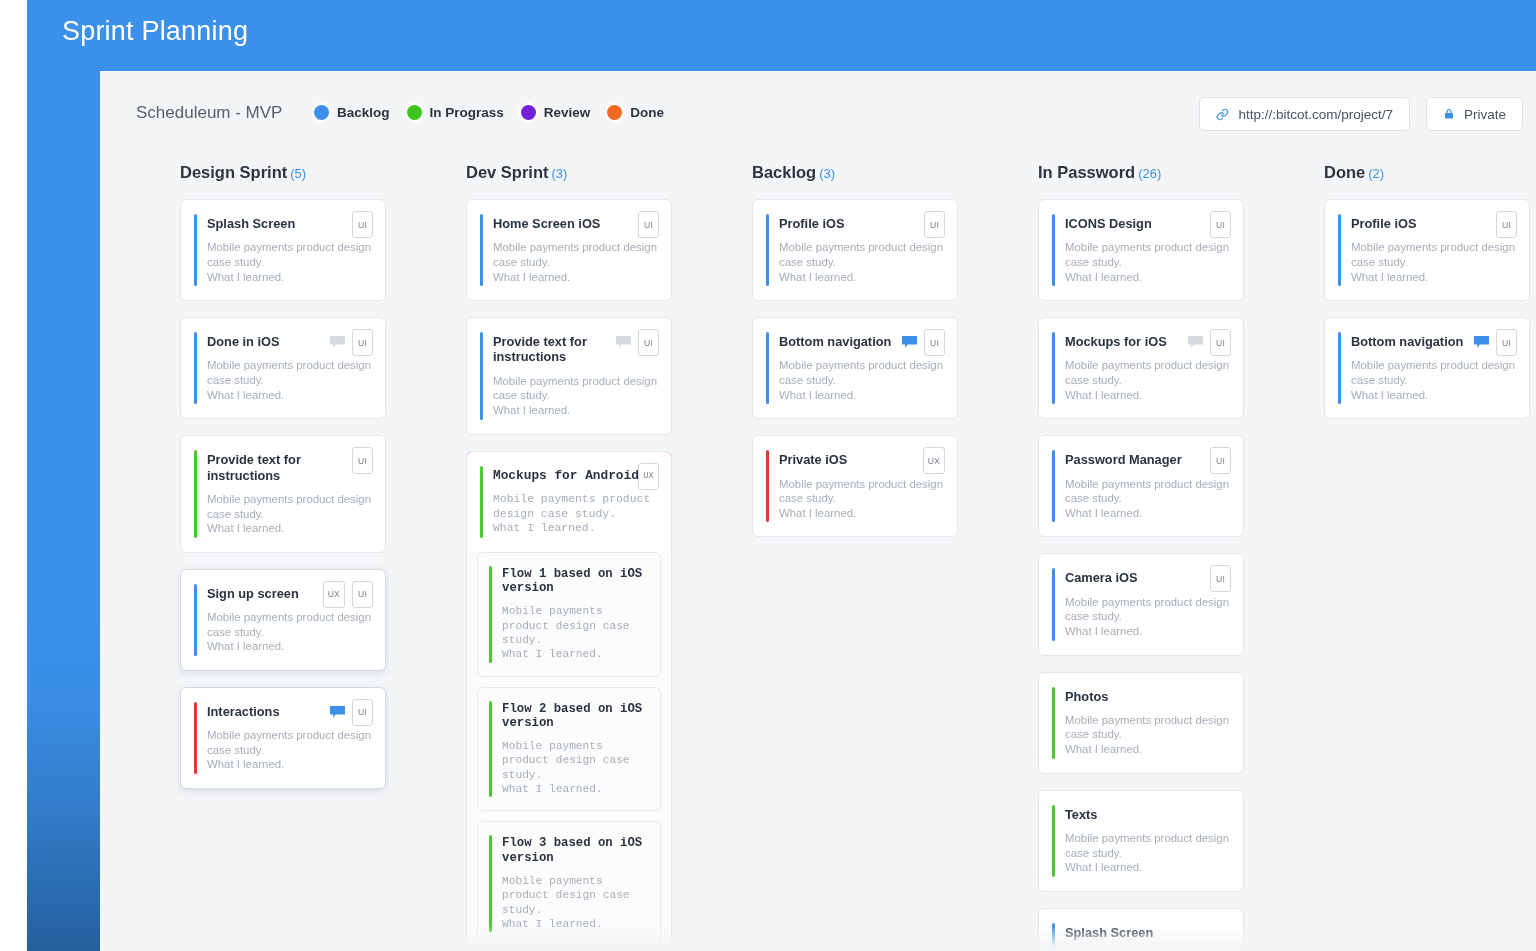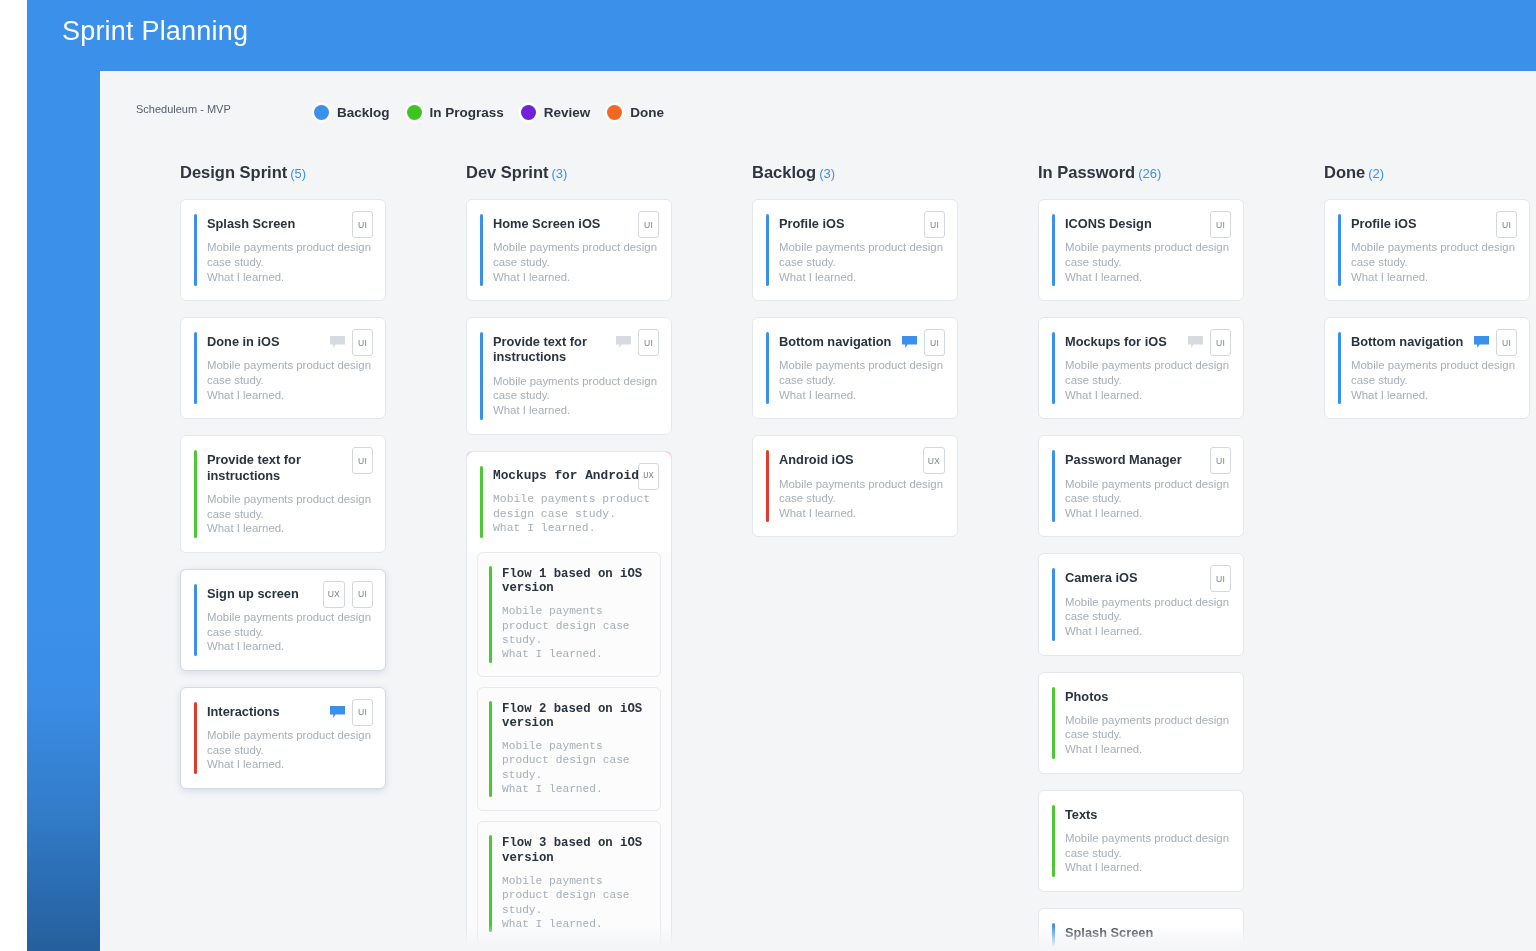--- a/index.html
+++ b/index.html
@@ -52,21 +52,21 @@
   }
 
   
   .board-head {
     position: absolute;
     top: 26px; left: 36px; right: 40px;
     height: 40px;
   }
   .project-name {
     position: absolute; left: 0; top: 6px;
-    font-size: 11px; color: #56606e; font-weight: 400;
+    font-size: 17px; color: #56606e; font-weight: 400;
     white-space: nowrap;
   }
   .legend {
     position: absolute; left: 178px; top: 8px;
     display: flex; align-items: center; gap: 17px;
   }
   .legend-item { display: flex; align-items: center; gap: 8px; }
   .legend-dot {
     width: 15px; height: 15px; border-radius: 50%;
     box-shadow: 0 0 0 2.5px rgba(255,255,255,.95), 0 0 3px rgba(0,0,0,.18);
@@ -227,20 +227,40 @@
           <div class="legend-item">
             <span class="legend-dot" style="background: rgb(113, 34, 216);"></span>
             <span class="legend-label">Review</span>
           </div>
           <div class="legend-item">
             <span class="legend-dot" style="background: rgb(242, 103, 34);"></span>
             <span class="legend-label">Done</span>
           </div>
         </div>
 
+      <div class="head-actions">
+        <div class="pill">
+          <span>
+            <svg width="13" height="13" viewBox="0 0 24 24" fill="none" stroke="#3b90ea" stroke-width="2.2" stroke-linecap="round">
+              <path d="M10 13a5 5 0 0 0 7.5.5l3-3a5 5 0 0 0-7-7l-1.7 1.7"></path>
+              <path d="M14 11a5 5 0 0 0-7.5-.5l-3 3a5 5 0 0 0 7 7l1.7-1.7"></path>
+            </svg>
+          </span>
+          <span>http://:bitcot.com/project/7</span>
+        </div>
+        <div class="pill">
+          <span>
+            <svg width="12" height="14" viewBox="0 0 24 24" fill="#3b90ea">
+              <rect x="4" y="10" width="16" height="11" rx="2"></rect>
+              <path d="M8 10V7a4 4 0 0 1 8 0v3" fill="none" stroke="#3b90ea" stroke-width="2.4"></path>
+            </svg>
+          </span>
+          <span>Private</span>
+        </div>
+      </div>
     </div>
 
     <div class="columns" id="columns">
         <div class="column">
           <div class="col-head"><span>Design Sprint</span><span class="col-count">(5)</span></div>
           <div class="cards">
             <div class="card">
               <div class="accent" style="background: rgb(59, 144, 234);"></div>
               <div class="card-title">Splash Screen</div>
               <div class="card-desc">Mobile payments product design case study.<br>What I learned.</div>
@@ -357,21 +377,21 @@
               <div class="card-desc">Mobile payments product design case study.<br>What I learned.</div>
               <div class="card-meta">
                 <svg width="15" height="13" viewBox="0 0 15 13" class="bubble">
                   <path d="M0 0h15v8.5H5.6L3.2 12V8.5H0z" fill="#3b90ea"></path>
                 </svg>
                 <span class="tag">UI</span>
               </div>
             </div>
             <div class="card tall">
               <div class="accent" style="background: rgb(224, 59, 51);"></div>
-              <div class="card-title">Android iOS</div>
+              <div class="card-title">Private iOS</div>
               <div class="card-desc">Mobile payments product design case study.<br>What I learned.</div>
               <div class="card-meta">
                 <span class="tag">UX</span>
               </div>
             </div>
           </div>
         </div>
         <div class="column">
           <div class="col-head"><span>In Password</span><span class="col-count">(26)</span></div>
           <div class="cards">

